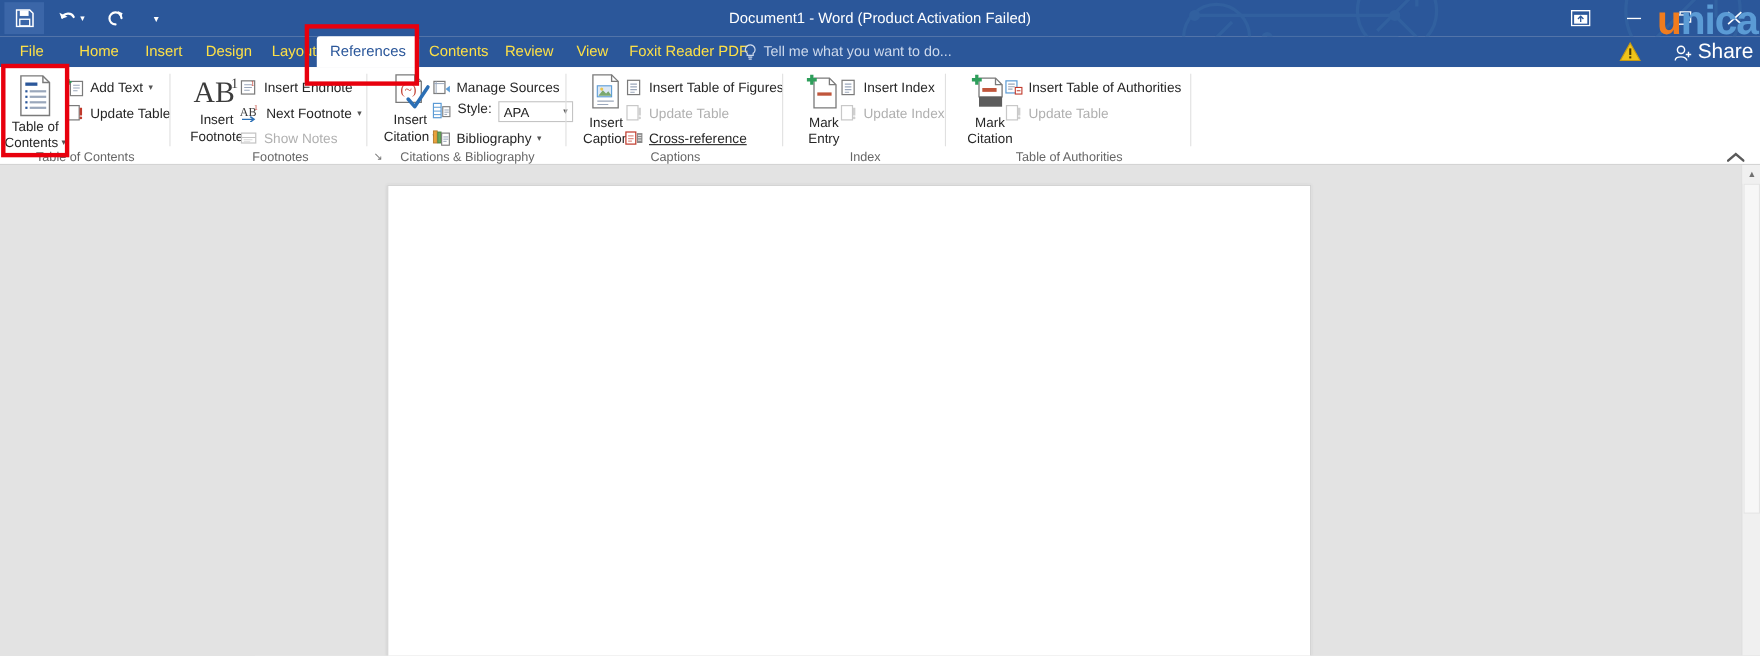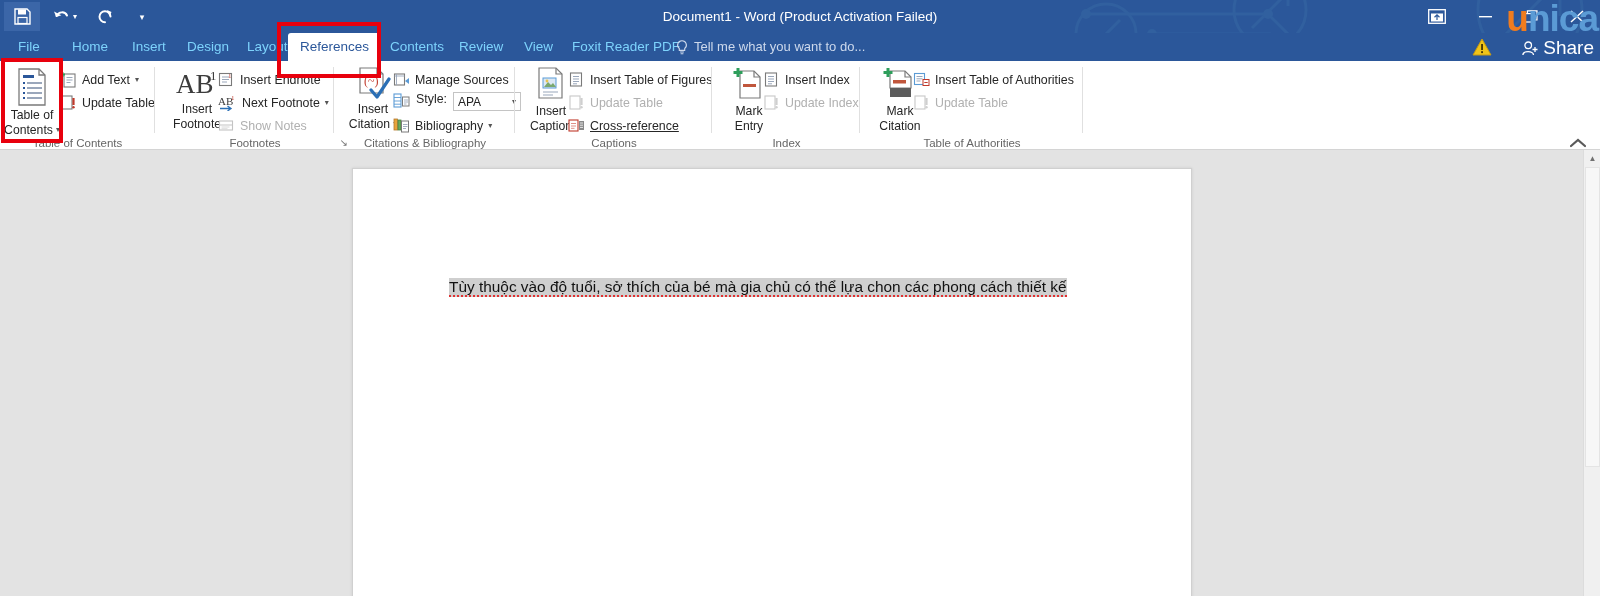--- a/index.html
+++ b/index.html
@@ -55,21 +55,21 @@
   .wm-u { color: #f07c1e; }
   .wm-rest { color: #5b9bd5; }
 
   
   .tabstrip {
     position: absolute; top: 33px; left: 0; width: 1600px; height: 28px;
     background: #2b579a;
   }
   .tab {
     position: absolute; top: 0; height: 28px; line-height: 28px;
-    color: #7dd3fc; font-size: 13.5px; padding: 0 12px; white-space: nowrap;
+    color: #fde047; font-size: 13.5px; padding: 0 12px; white-space: nowrap;
   }
   .tab.active {
     background: #ffffff; color: #2b579a; border-radius: 3px 3px 0 0;
   }
   .tellme {
     position: absolute; top: 0; height: 28px; line-height: 28px;
     color: #cdd9ec; font-size: 13px; white-space: nowrap;
     display: flex; align-items: center; gap: 6px;
   }
   .share-btn {
@@ -562,21 +562,21 @@
 
   <div class="docarea">
     <div class="collapse-ribbon">
       <svg width="16" height="10" viewBox="0 0 16 10">
         <path d="M1 8 L8 2 L15 8" stroke="#5a5a5a" stroke-width="2.2" fill="none" stroke-linecap="round"></path>
       </svg>
     </div>
 
     <div class="page">
       <div class="para">
-        <span class="ln sq">Tùy thuộc vào độ tuổi, sở thích của bé mà gia chủ có thể lựa chon các phong cách thiết kế</span><br>
+        <br>
         <br>
       </div>
     </div>
 
     <div class="vscroll">
       <div class="vscroll-up">▲</div>
       <div class="vscroll-thumb"></div>
     </div>
   </div>
 

